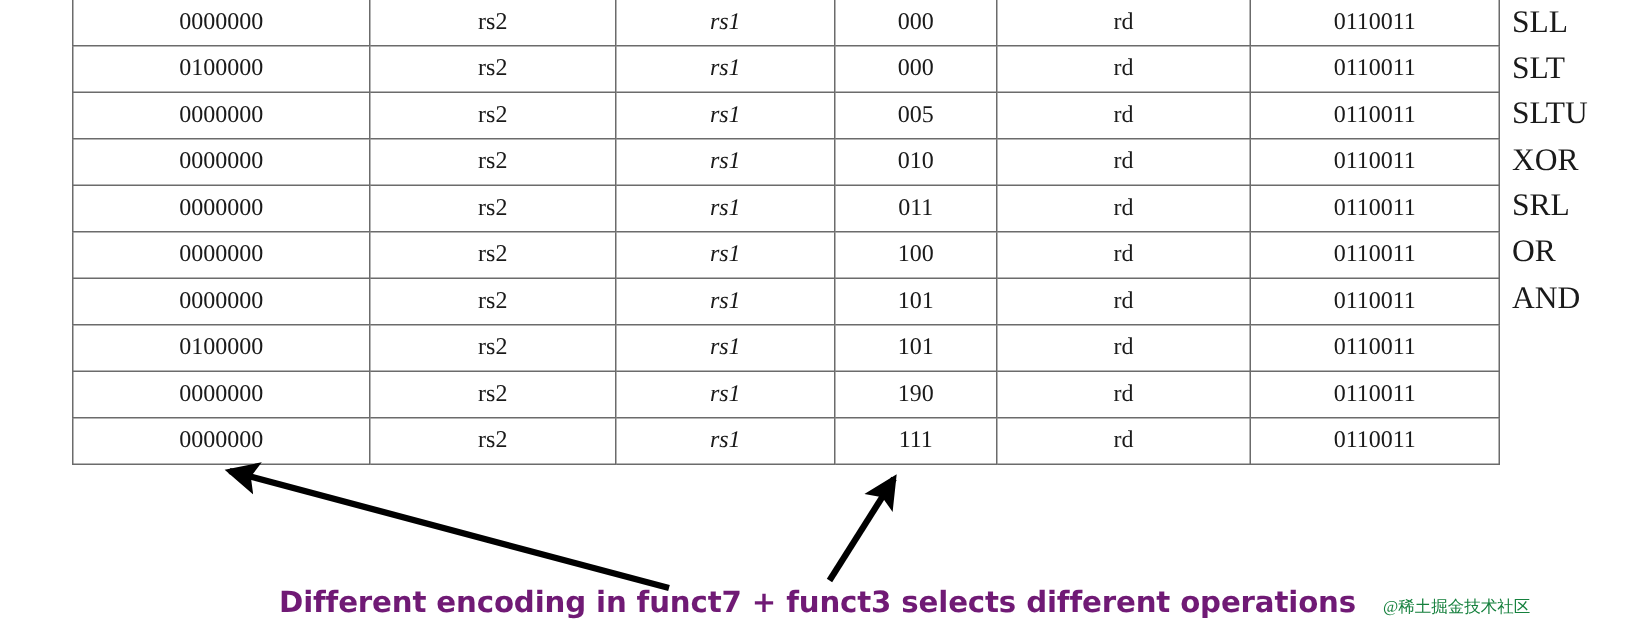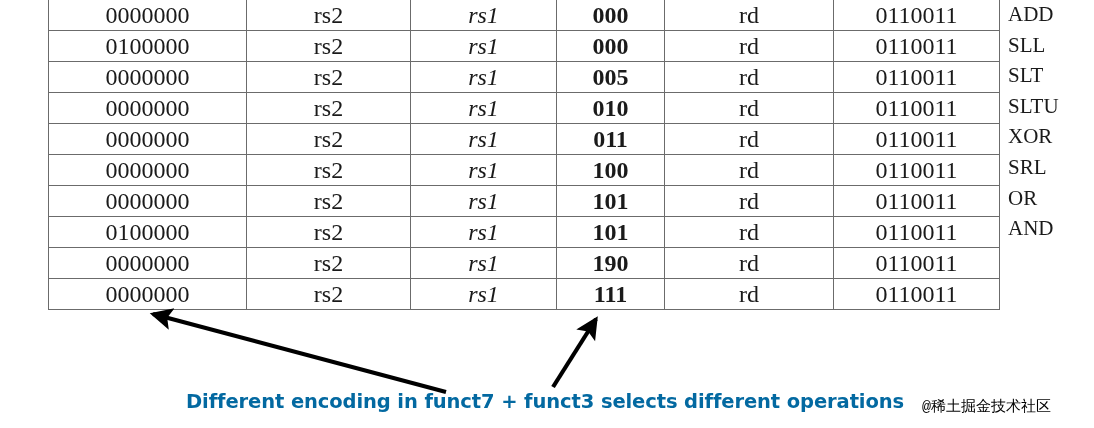--- a/index.html
+++ b/index.html
@@ -25,29 +25,29 @@
     border-collapse: collapse;
     table-layout: fixed;
   }
   #enc-table td {
     border: 1px solid #6b6b6b;
     height: 30px;
     padding: 0;
     text-align: center;
     vertical-align: middle;
     font-family: "Liberation Serif", "DejaVu Serif", serif;
-    font-size: 24px;
+    font-size: 16px;
     color: #1a1a1a;
     line-height: 30px;
     white-space: nowrap;
   }
   #enc-table td.c-funct7 { width: 197px; }
   #enc-table td.c-rs2    { width: 163px; }
   #enc-table td.c-rs1    { width: 145px; font-style: italic; }
-  #enc-table td.c-funct3 { width: 107px; font-weight: bold; }
+  #enc-table td.c-funct3 { width: 107px; }
   #enc-table td.c-rd     { width: 168px; }
   #enc-table td.c-opcode { width: 165px; }
 
   
   #mnemonics {
     position: absolute;
     left: 1008px;
     top: -1px;
     width: 86px;
   }
@@ -72,33 +72,33 @@
   }
 
   
   #caption {
     position: absolute;
     left: 186px;
     top: 390px;
     font-family: "DejaVu Sans", "Liberation Sans", sans-serif;
     font-size: 19.5px;
     font-weight: 600;
-    color: #0369a1;
+    color: #701a75;
     white-space: nowrap;
     letter-spacing: -0.1px;
   }
 
   
   #watermark {
     position: absolute;
     left: 922px;
     top: 397px;
-    font-family: Liberation Mono, monospace;
-    font-size: 15px;
-    color: #000000;
+    font-family: Liberation Serif, serif;
+    font-size: 11px;
+    color: #15803d;
     white-space: nowrap;
     user-select: none;
   }
 </style>
 </head>
 <body>
 
 <table id="enc-table">
   <tbody>
       <tr>
@@ -178,21 +178,20 @@
         <td class="c-rs2">rs2</td>
         <td class="c-rs1">rs1</td>
         <td class="c-funct3">111</td>
         <td class="c-rd">rd</td>
         <td class="c-opcode">0110011</td>
       </tr>
     </tbody>
 </table>
 
 <div id="mnemonics">
-    <div class="mnemonic">ADD</div>
     <div class="mnemonic">SLL</div>
     <div class="mnemonic">SLT</div>
     <div class="mnemonic">SLTU</div>
     <div class="mnemonic">XOR</div>
     <div class="mnemonic">SRL</div>
     <div class="mnemonic">OR</div>
     <div class="mnemonic">AND</div>
   </div>
 
 <svg id="arrow-layer" viewBox="0 0 1094 428" width="1094" height="428" xmlns="http://www.w3.org/2000/svg">

